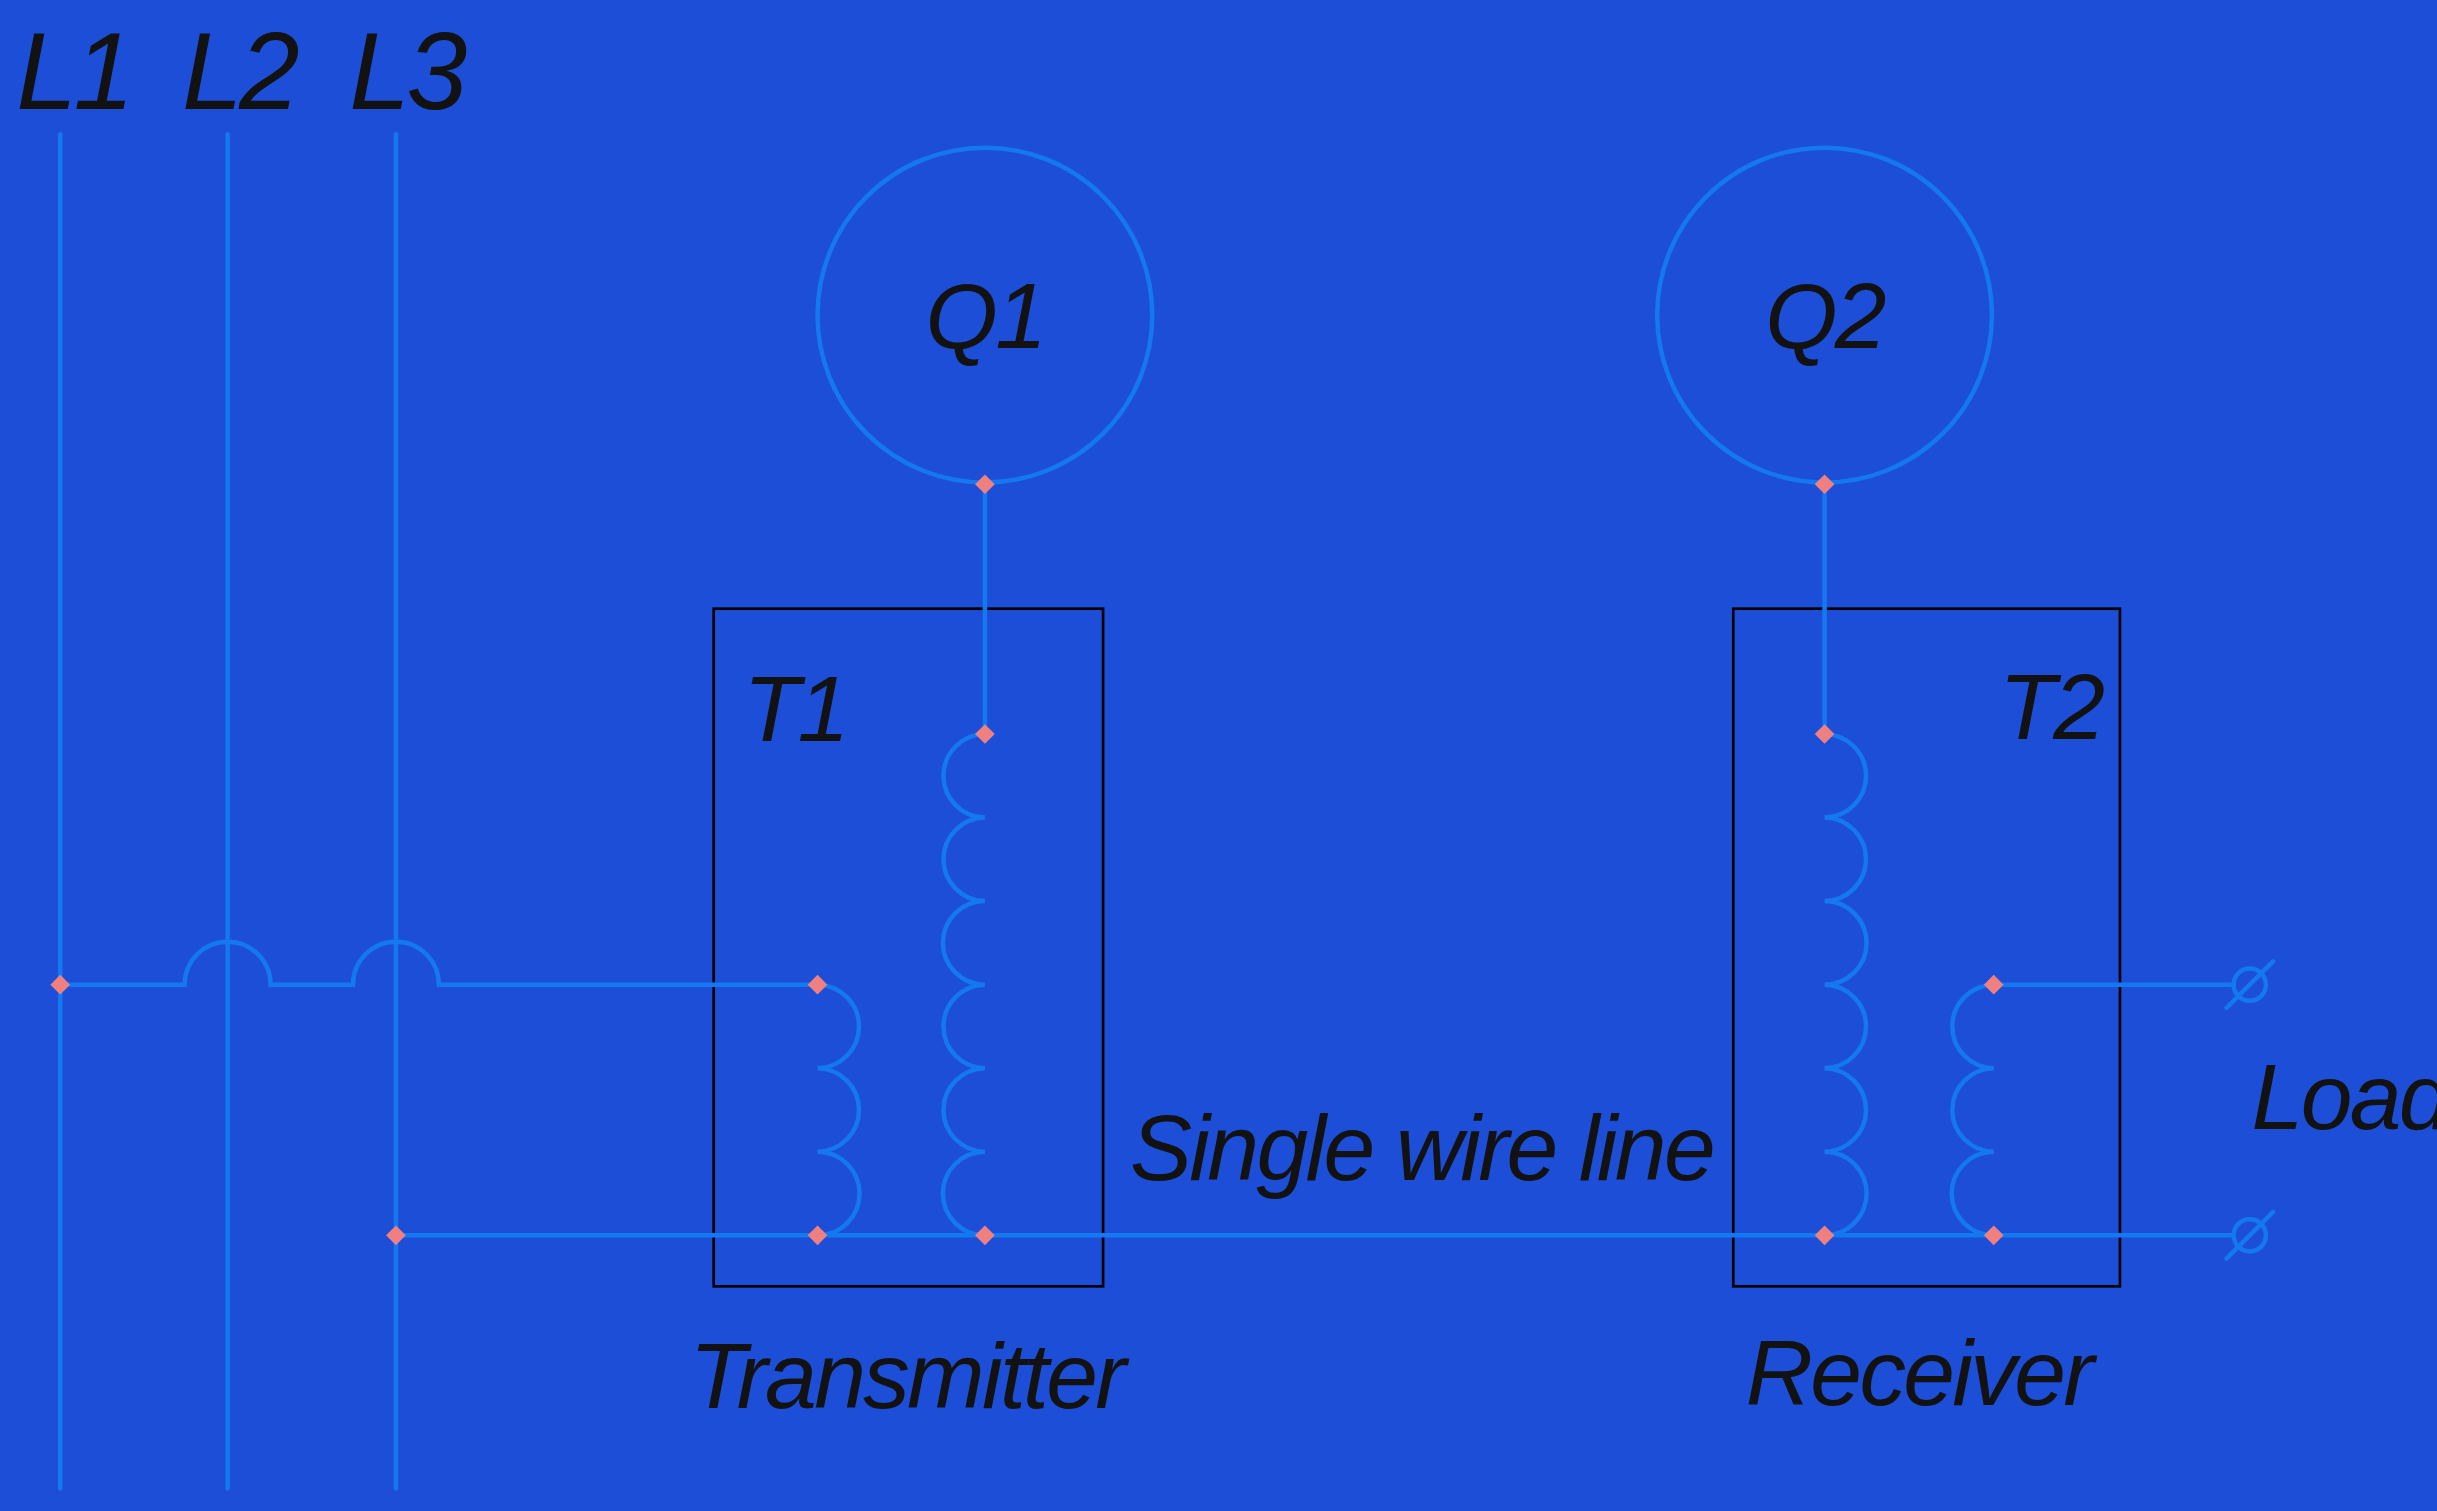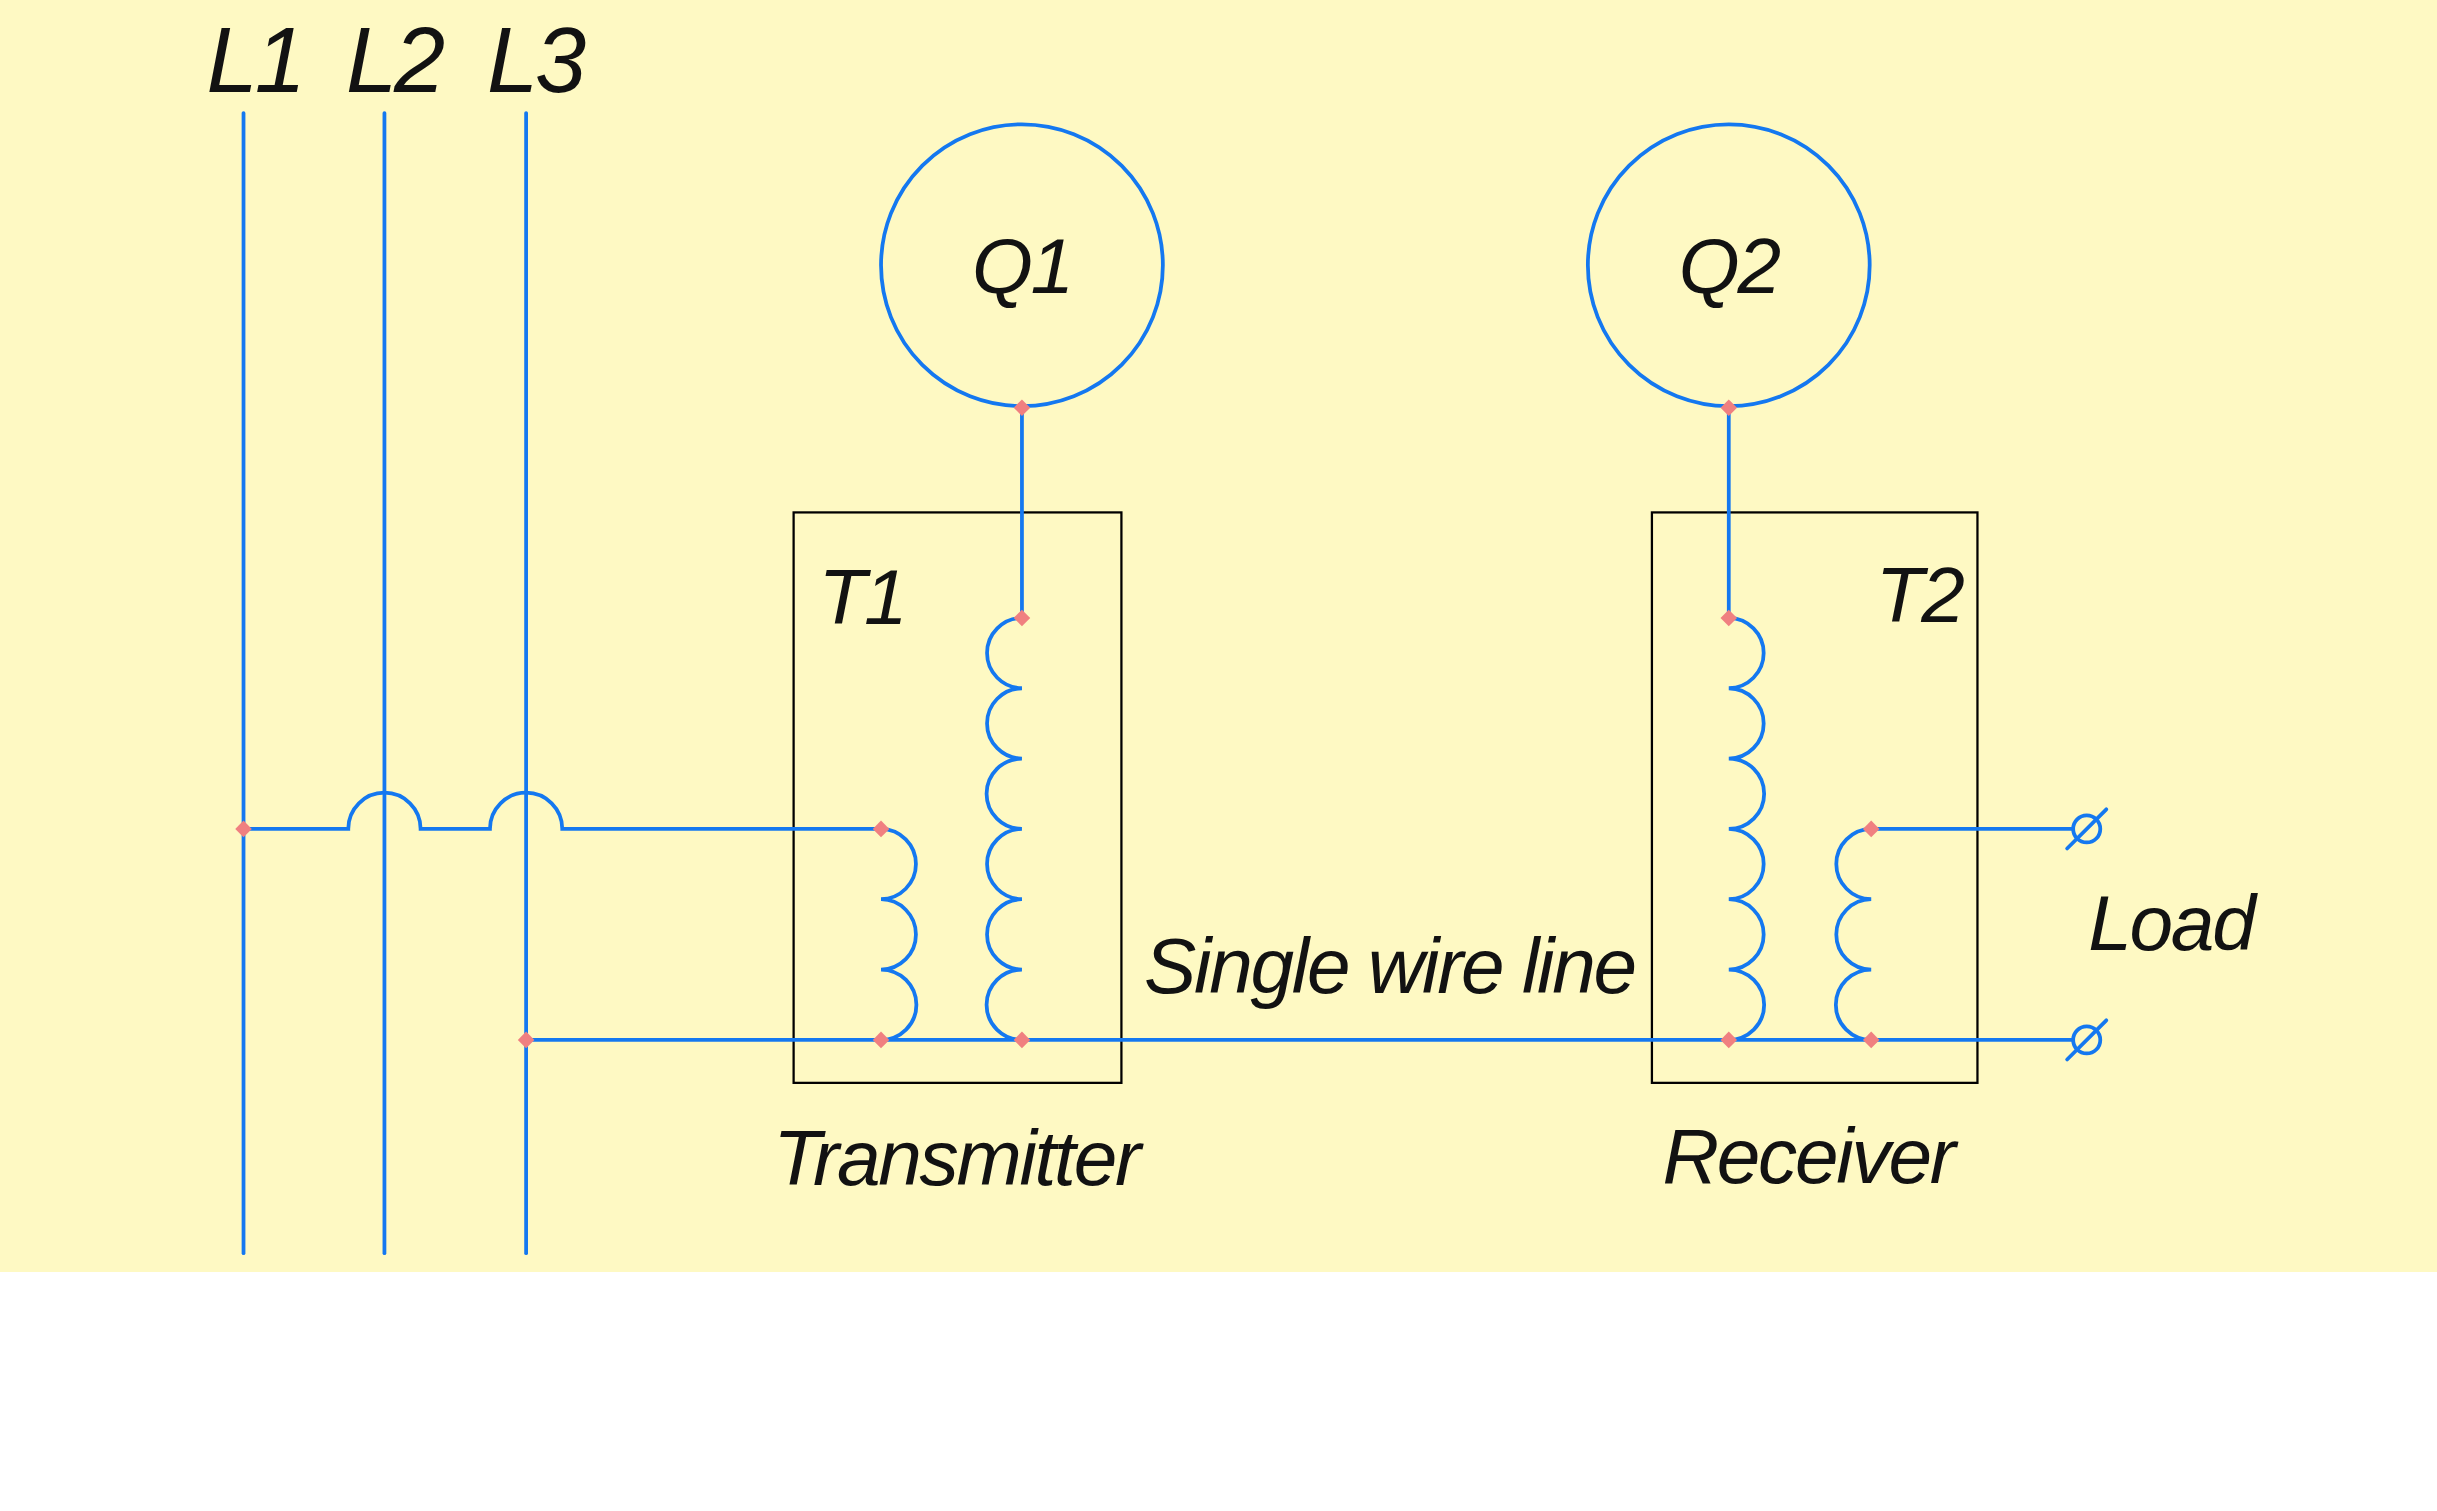--- a/index.html
+++ b/index.html
@@ -1,20 +1,20 @@
 <!DOCTYPE html>
 <html style="font-size:14.3px"><head>
 <meta charset="utf-8">
 <style>
   html, body { margin: 0; padding: 0; background: #ffffff; }
   .stage {
     position: relative;
     width: 2438px;
-    height: 1272px;
-    background: #fef9c3;
+    height: 1511px;
+    background: #1d4ed8;
     overflow: hidden;
   }
   svg { display: block; width: 100%; height: 100%; }
 
   
   .wire   { stroke: #1478f0; stroke-width: 5; fill: none; stroke-linecap: round; }
   .compbox{ stroke: #000000; stroke-width: 3; fill: none; }
   .dot    { fill: #f08080; stroke: none; }
   .term   { stroke: #1478f0; stroke-width: 5; fill: none; stroke-linecap: round; }
 

